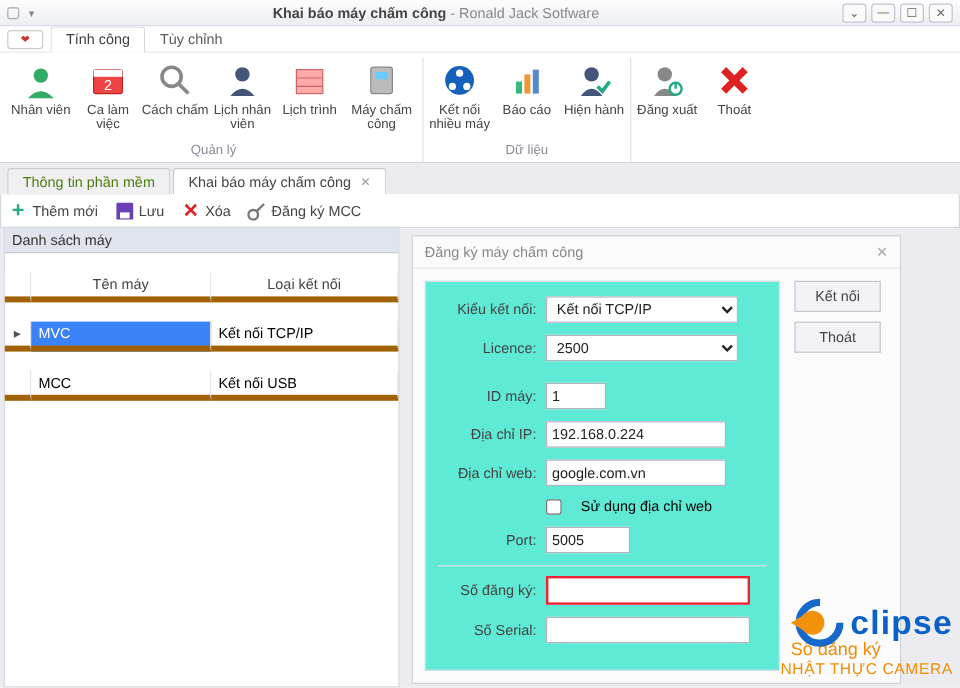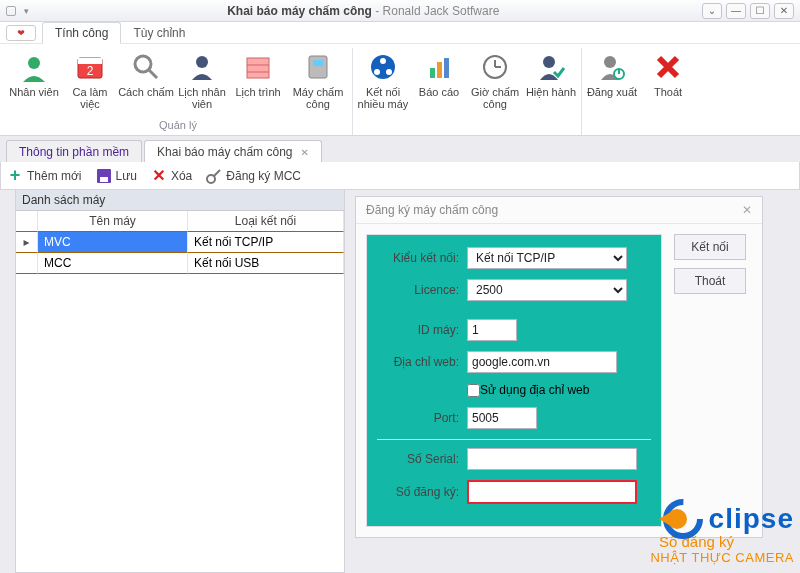--- a/index.html
+++ b/index.html
@@ -24,55 +24,55 @@
 .group .items { display: flex; flex: 1; }
 .group .label { text-align: center; color: #8a8a98; font-size: 11px; padding: 2px 0; }
 .rbtn { width: 64px; display: flex; flex-direction: column; align-items: center; justify-content: flex-start; padding-top: 2px; color: #444; text-align: center; cursor: pointer; }
 .rbtn .ic { width: 34px; height: 34px; margin-bottom: 2px; display:flex; align-items:center; justify-content:center; }
 .rbtn span { font-size: 11px; line-height: 12px; }
 .rbtn.narrow { width: 56px; }
 .rbtn.exit span { color:#444; }
 
 
 .doctabs { height: 26px; display: flex; align-items: flex-end; padding: 4px 6px 0 6px; background: #ececf0;}
-.doctab { padding: 4px 12px 3px 12px; color: #4c1d95; border: 1px solid #c9c9cf; border-bottom: none; border-radius: 3px 3px 0 0; margin-right: 2px; background:#f0f0f3; display:flex; align-items:center;}
+.doctab { padding: 4px 12px 3px 12px; color: #4d7c0f; border: 1px solid #c9c9cf; border-bottom: none; border-radius: 3px 3px 0 0; margin-right: 2px; background:#f0f0f3; display:flex; align-items:center;}
 .doctab.active { background: #fff; color: #444; position: relative; z-index: 2; }
 .doctab .x { margin-left: 8px; color:#999; font-size:10px; }
 
 
 .toolbar { height: 28px; background: #fff; border: 1px solid #d6d6de; border-top: none; display: flex; align-items: center; padding: 0 6px; gap: 14px; }
 .tb { display: flex; align-items: center; color: #444; cursor: pointer; }
 .tb .ti { width: 16px; height: 16px; margin-right: 4px; display:inline-flex; align-items:center; justify-content:center; }
 
 
 .content { display:flex; height: calc(573px - 22px - 22px - 92px - 26px - 28px); background:#ececf0; }
-.left { width: 330px; background: #fff; border: 1px solid #d2d2da; border-top:none; margin-left:15px; display:flex; flex-direction:column; }
+.left { width: 330px; background: #fff; border: 1px solid #d2d2da; border-top:none; margin-left:3px; display:flex; flex-direction:column;gap:16px; }
 .listhdr { background: #e0e4ec; color: #333; padding: 3px 6px; font-size:12px; border-bottom:1px solid #c9c9cf;}
 .thead, .trow { display:flex; }
-.thead div, .trow div { padding: 3px 6px; border-right:1px solid #e4e4ea; border-bottom:1px solid #a16207; }
+.thead div, .trow div { padding: 3px 6px; border-right:1px solid #e4e4ea; border-bottom:5px solid #a16207; }
 .thead { color:#444; background:#fff; }
 .thead div { font-weight:400; text-align:center; }
 .colsel { width: 22px; }
 .col1 { width: 150px; }
 .col2 { flex:1; }
 .trow.sel .col1 { background:#3b82f6; color:#fff; }
 .trow .colsel { text-align:center; color:#555; }
 
 .right { flex:1; padding: 6px 6px 6px 10px; }
 .dialog { width: 408px; background:#fbfbfc; border:1px solid #cfcfd7; }
 .dlghdr { display:flex; align-items:center; justify-content:space-between; padding:6px 10px; color:#888; border-bottom:1px solid #e6e6ec;}
 .dlgbody { display:flex; padding:10px; gap:12px; }
-.form { flex:1; border:1px solid #dedee6; padding:12px 10px; background:#14b8a6;}
+.form { flex:1; border:1px solid #dedee6; padding:12px 10px; background:#5eead4;}
 .frow { display:flex; align-items:center; margin-bottom:10px; }
 .frow label { width:82px; text-align:right; margin-right:8px; color:#444; }
 .frow input[type=text], .frow select { height:22px; border:1px solid #b6b6c2; padding:2px 4px; background:#fff; color:#222; }
 .frow input.w1 { width: 50px; }
 .frow input.w2 { width: 150px; }
 .frow select { width: 160px; }
-.frow .chk { display:flex; align-items:center; gap:0; margin-left:90px; }
+.frow .chk { display:flex; align-items:center; gap:16px; margin-left:90px; }
 .divider { border-top:1px solid #dedee6; margin:8px 0; }
 .frow input.redbox { border:2px solid #e23; width:170px; height:24px; }
 .sidebtns { width:72px; display:flex; flex-direction:column; gap:8px; margin-right:6px;}
 .sidebtns button { height:26px; border:1px solid #c6c6d0; background:#f3f3f7; color:#444; cursor:pointer; }
 .sidebtns button.disabled { color:#aaa; }
 
 
 .watermark { position:absolute; right:6px; bottom:8px; display:flex; flex-direction:column; align-items:flex-end; pointer-events:none; }
 .watermark .logo { display:flex; align-items:center; gap:6px; }
 .watermark .logotext { font-size:28px; font-weight:700; color:#0a62c9; letter-spacing:1px; }
@@ -182,38 +182,29 @@
               <rect x="6" y="16" width="5" height="10" fill="#3b7"></rect>
               <rect x="13" y="10" width="5" height="16" fill="#e93"></rect>
               <rect x="20" y="6" width="5" height="20" fill="#58c"></rect>
             </svg>
           </div>
         <span>Báo cáo</span>
       </div>
       <div class="rbtn narrow">
         <div class="ic">
             <svg width="30" height="30">
-              <circle cx="15" cy="15" r="11" fill="none" stroke="#777" stroke-width="2"></circle>
-              <line x1="15" y1="15" x2="15" y2="8" stroke="#777" stroke-width="2"></line>
-              <line x1="15" y1="15" x2="21" y2="15" stroke="#777" stroke-width="2"></line>
-            </svg>
-          </div>
-        <span>Giờ chấm công</span>
-      </div>
-      <div class="rbtn narrow">
-        <div class="ic">
-            <svg width="30" height="30">
               <circle cx="13" cy="10" r="6" fill="#457"></circle>
               <path d="M4 28 Q13 16 22 28" fill="#457"></path>
               <path d="M18 20 L22 24 L28 16" stroke="#2a8" stroke-width="3" fill="none"></path>
             </svg>
           </div>
         <span>Hiện hành</span>
       </div>
     </div>
+    <div class="label">Dữ liệu</div>
   </div>
 
   <div class="group" style="border-right:none">
     <div class="items">
       <div class="rbtn narrow">
         <div class="ic">
             <svg width="30" height="30">
               <circle cx="13" cy="10" r="6" fill="#888"></circle>
               <path d="M4 28 Q13 16 22 28" fill="#888"></path>
               <circle cx="22" cy="22" r="5" fill="none" stroke="#2a8" stroke-width="2"></circle>
@@ -309,41 +300,45 @@
           <div class="frow">
             <label>Licence:</label>
             <select><option>2500</option></select>
           </div>
           <div style="height:8px"></div>
           <div class="frow">
             <label>ID máy:</label>
             <input class="w1" type="text" value="1" style="">
           </div>
           <div class="frow">
+            <label>Địa chỉ IP:</label>
+            <input class="w2" type="text" value="192.168.0.224" style="">
+          </div>
+          <div class="frow">
             <label>Địa chỉ web:</label>
             <input class="w2" type="text" value="google.com.vn" style="">
           </div>
           <div class="frow">
             <div class="chk">
               <input type="checkbox" style="">
               <span>Sử dụng địa chỉ web</span>
             </div>
           </div>
           <div class="frow">
             <label>Port:</label>
             <input class="w1" type="text" style="width: 70px;" value="5005">
           </div>
           <div class="divider"></div>
           <div class="frow">
+            <label>Số đăng ký:</label>
+            <input type="text" class="redbox" value="" style="">
+          </div>
+          <div class="frow">
             <label>Số Serial:</label>
             <input type="text" class="w2" style="width: 170px;" value="">
-          </div>
-          <div class="frow">
-            <label>Số đăng ký:</label>
-            <input type="text" class="redbox" value="" style="">
           </div>
         </div>
         <div class="sidebtns">
           <button>Kết nối</button>
           <button>Thoát</button>
         </div>
       </div>
     </div>
   </div>
 </div>

